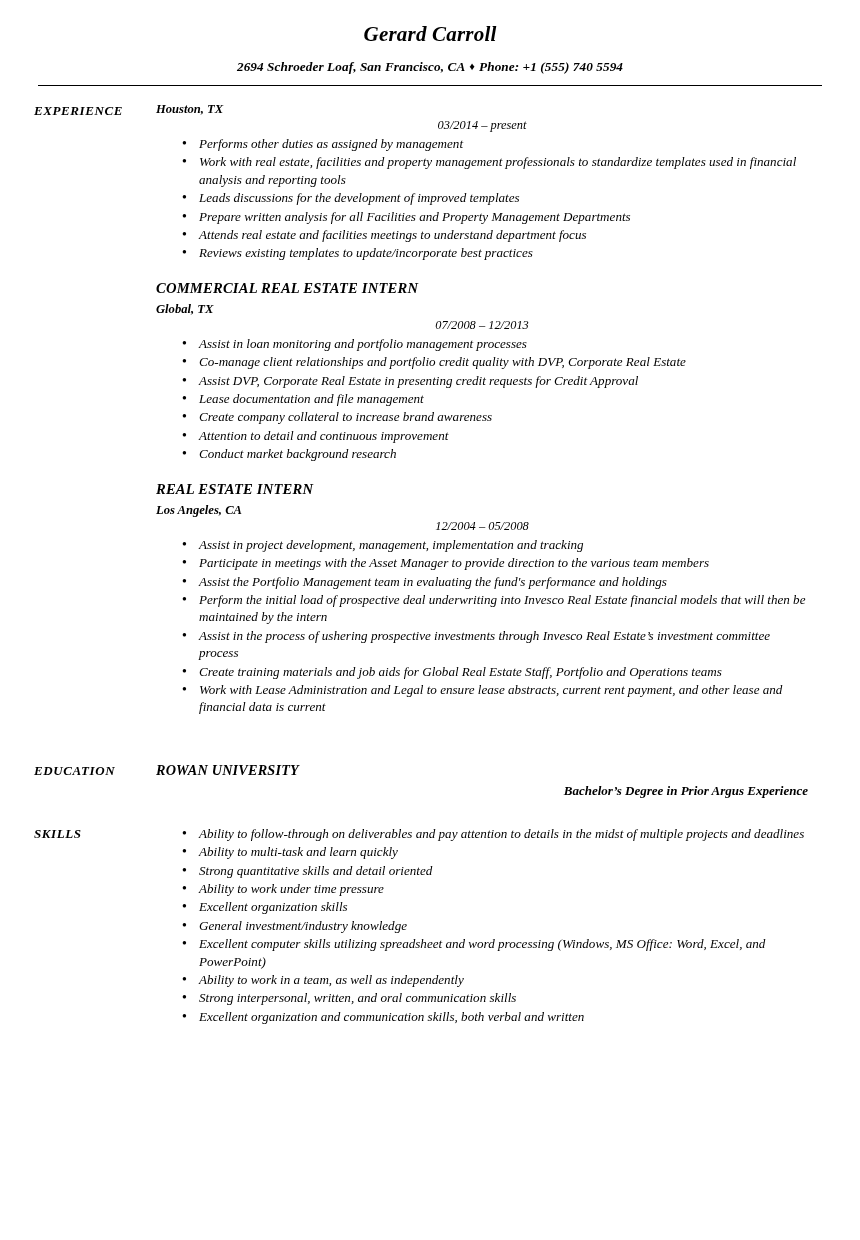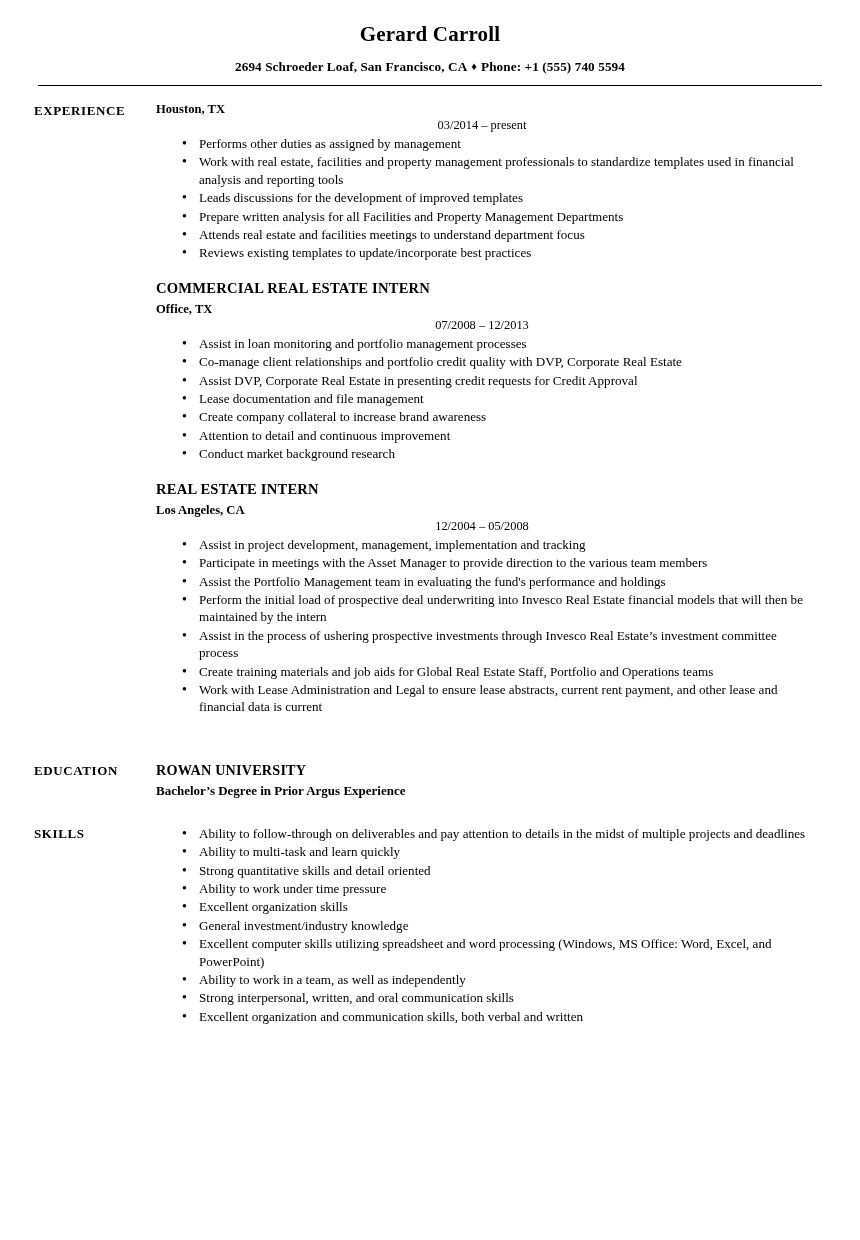--- a/index.html
+++ b/index.html
@@ -14,20 +14,21 @@
     color: #000000;
     position: relative;
     overflow: hidden;
   }
   .page {
     width: 860px;
     height: 1233px;
     padding: 0;
     box-sizing: border-box;
     position: relative;
+    font-style: italic;
   }
   
   .header {
     text-align: center;
     padding-top: 22px;
   }
   .cand-name {
     font-size: 21px;
     font-weight: bold;
     letter-spacing: 0.2px;
@@ -109,20 +110,21 @@
   }
   .edu-school {
     font-size: 14.2px;
     font-weight: bold;
     letter-spacing: 0.2px;
     margin-bottom: 4px;
   }
   .edu-degree {
     font-size: 13px;
     font-weight: bold;
+    text-align: right;
   }
   .gap-exp-edu { height: 28px; }
   .gap-edu-skills { height: 26px; }
   .skills-list li { margin-bottom: 1px; }
 </style>
 </head>
 <body>
 
 <div class="page">
 
@@ -148,21 +150,21 @@
             <li>Work with real estate, facilities and property management professionals to standardize templates used in financial analysis and reporting tools</li>
             <li>Leads discussions for the development of improved templates</li>
             <li>Prepare written analysis for all Facilities and Property Management Departments</li>
             <li>Attends real estate and facilities meetings to understand department focus</li>
             <li>Reviews existing templates to update/incorporate best practices</li>
           </ul>
         </div>
 
         <div class="job">
           <div class="job-title">COMMERCIAL REAL ESTATE INTERN</div>
-          <div class="job-location">Office, TX</div>
+          <div class="job-location">Global, TX</div>
           <div class="job-dates">07/2008 – 12/2013</div>
           <ul class="bullets">
             <li>Assist in loan monitoring and portfolio management processes</li>
             <li>Co-manage client relationships and portfolio credit quality with DVP, Corporate Real Estate</li>
             <li>Assist DVP, Corporate Real Estate in presenting credit requests for Credit Approval</li>
             <li>Lease documentation and file management</li>
             <li>Create company collateral to increase brand awareness</li>
             <li>Attention to detail and continuous improvement</li>
             <li>Conduct market background research</li>
           </ul>

